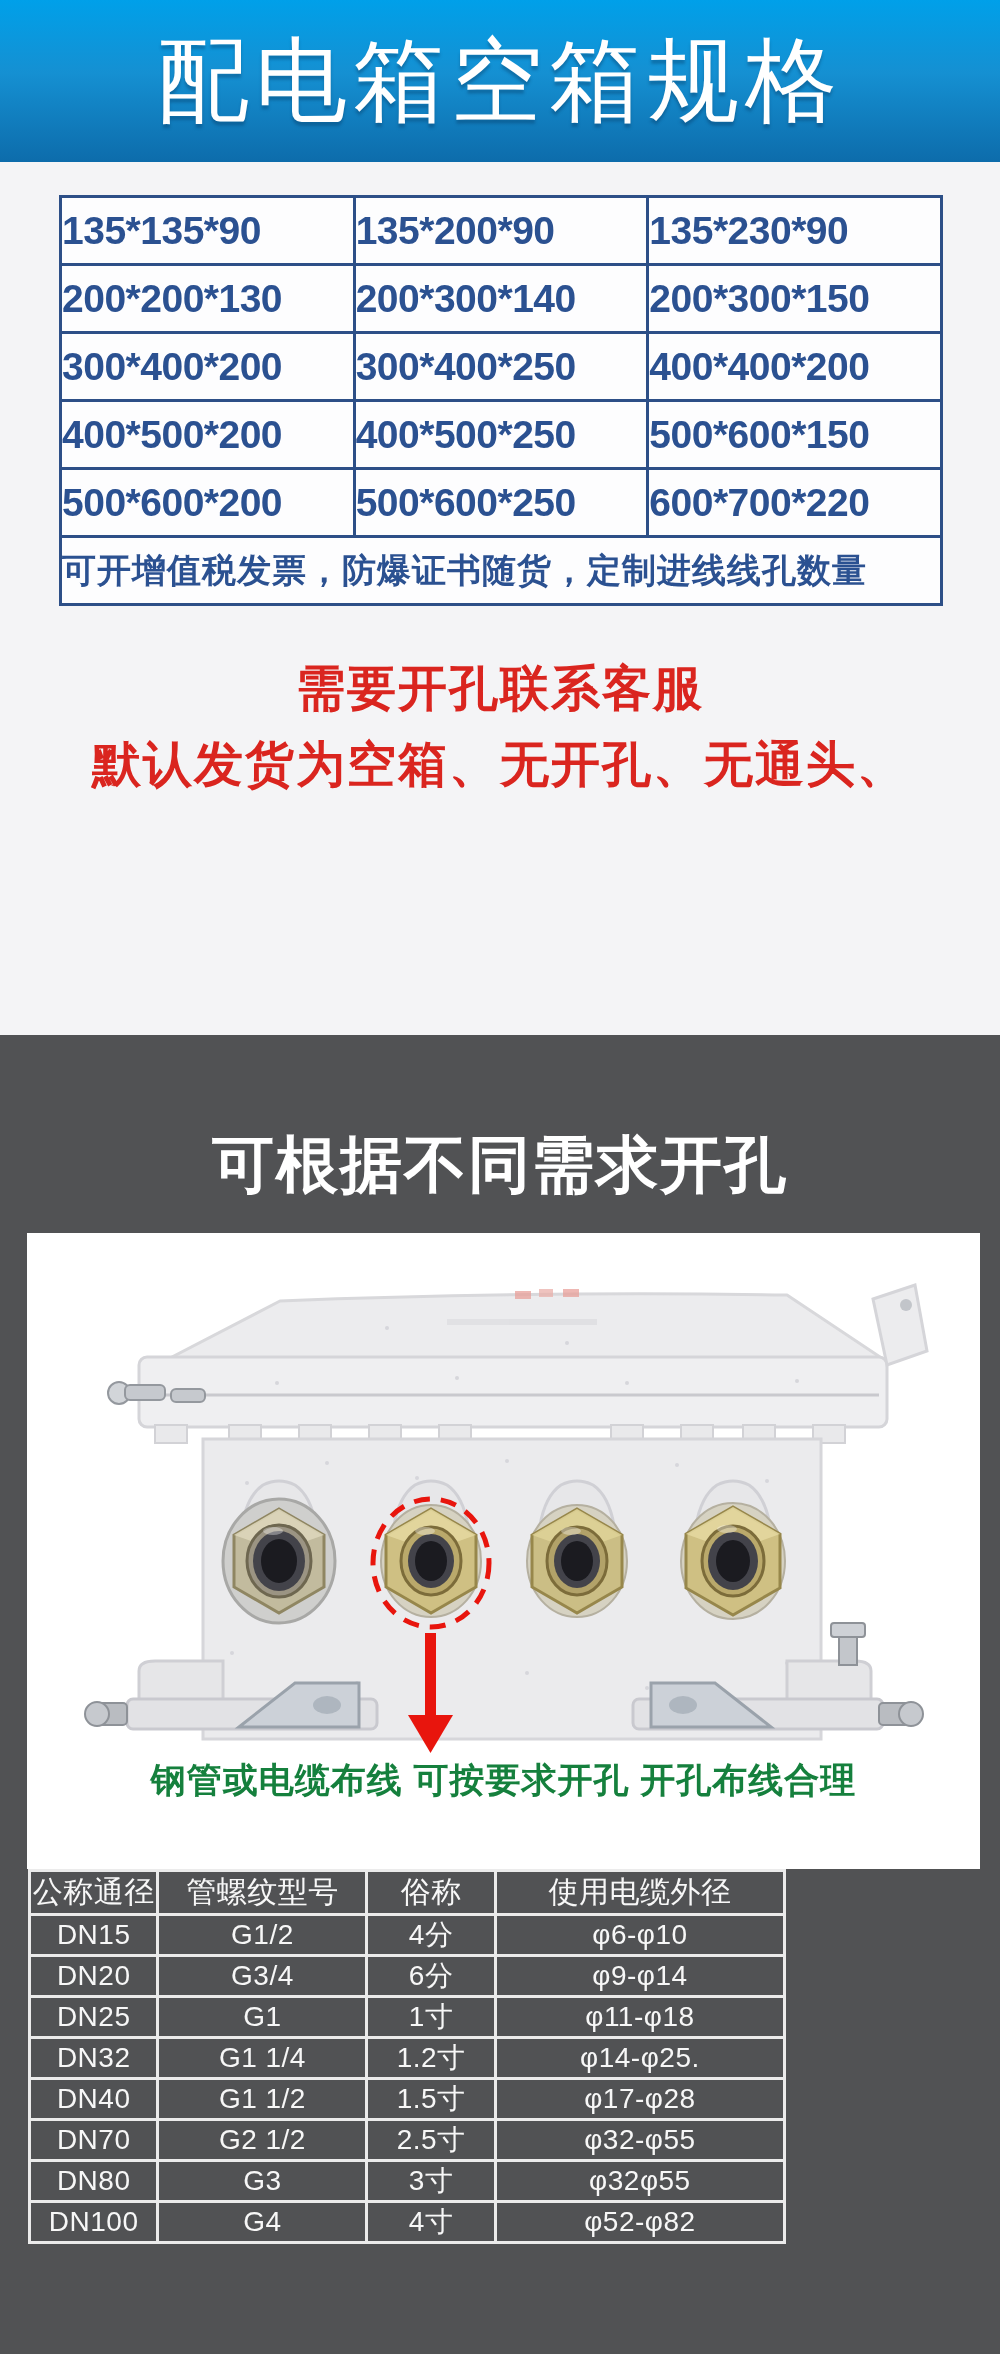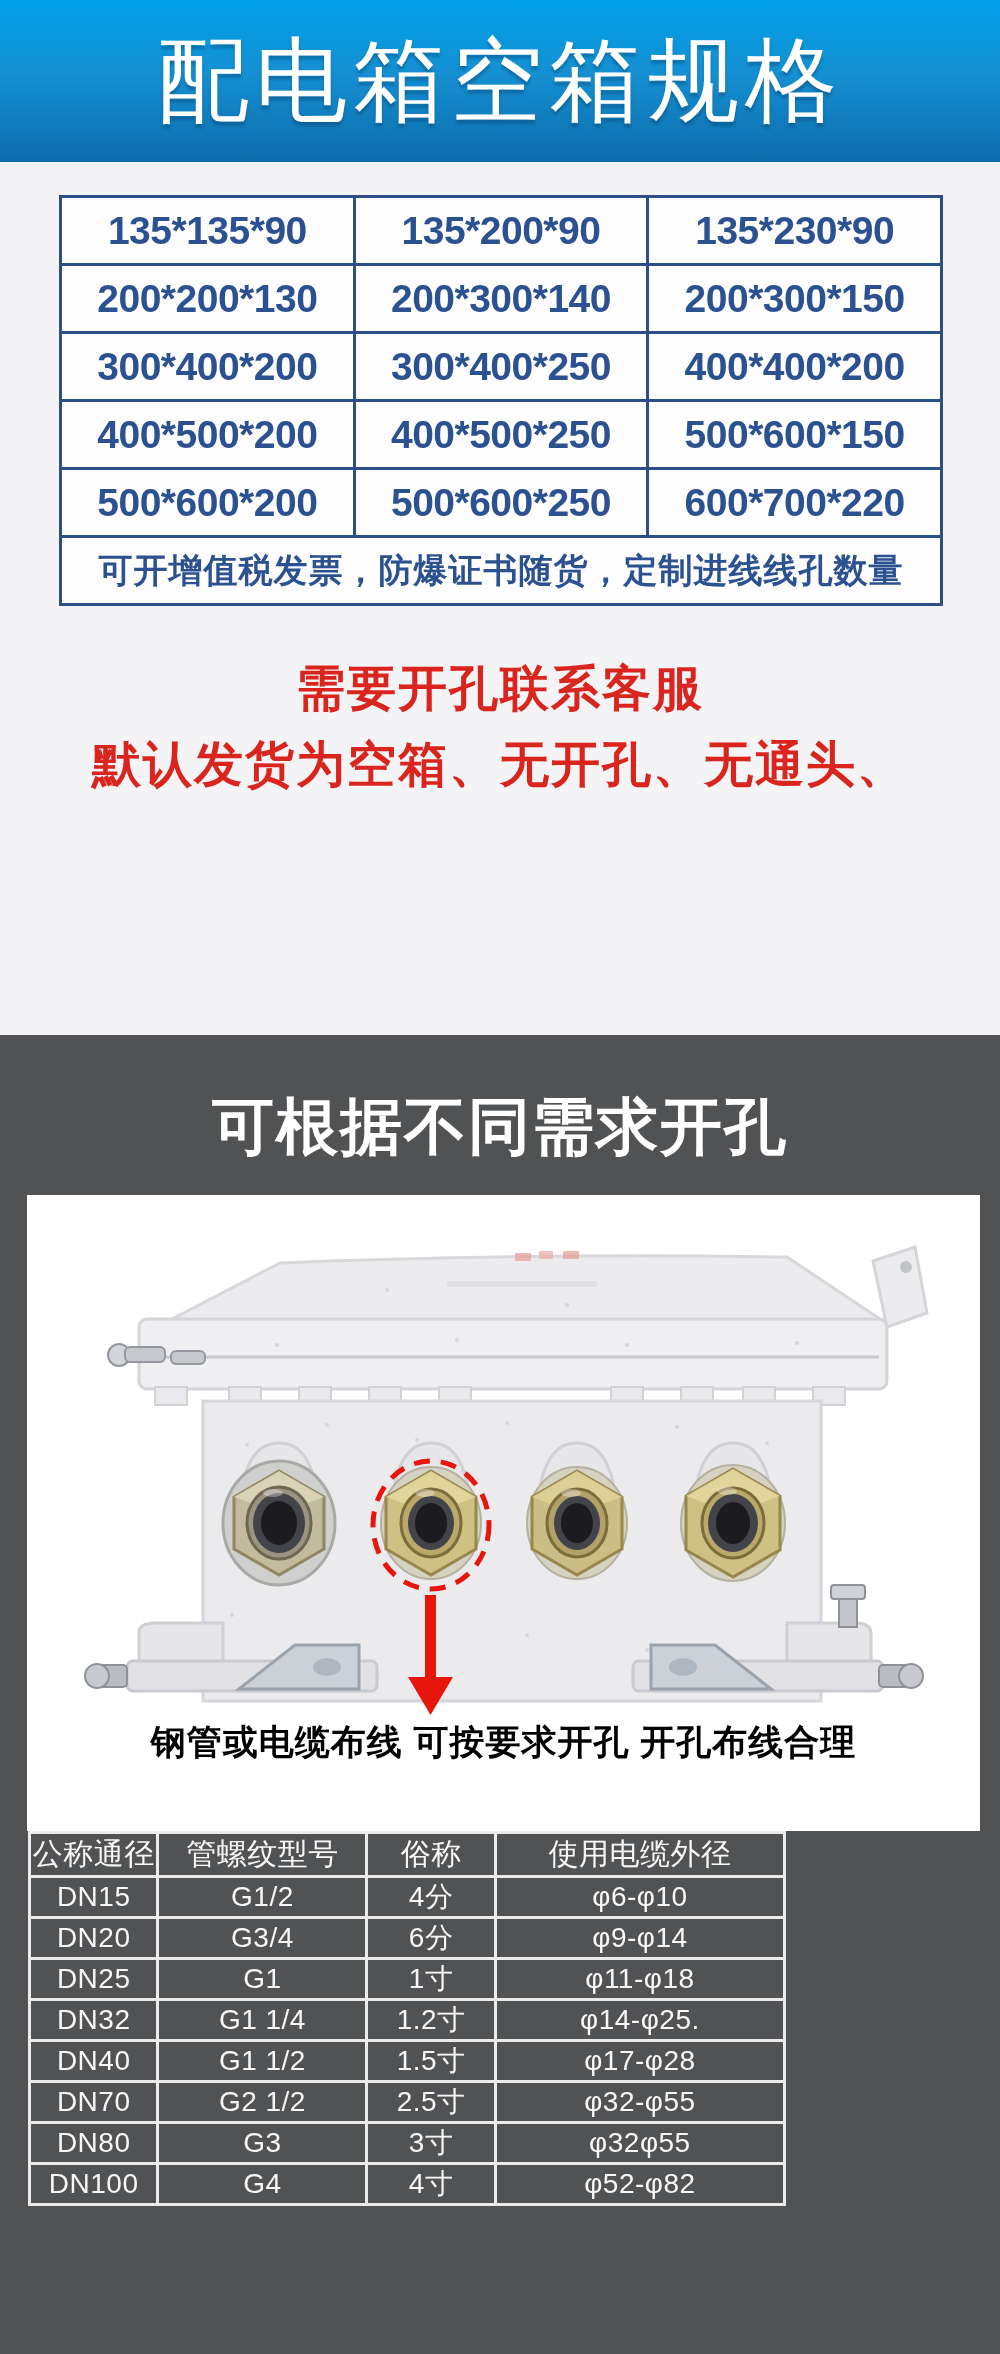--- a/index.html
+++ b/index.html
@@ -21,53 +21,53 @@
 
   
   .light-section { height:840px; background:#f4f4f6; }
   table.spec-table {
     border-collapse:collapse; table-layout:fixed;
     width:884px; margin:33px 0 0 59px;
     background:#fdfdfe;
   }
   table.spec-table td {
     border:3px solid #2d4f87;
-    height:68px; text-align:center; vertical-align:middle;
+    height:68px; text-align:left; vertical-align:middle;
     font-size:39px; font-weight:bold; color:#2b5191; letter-spacing:-0.5px;
   }
   table.spec-table tfoot td { font-size:34px; letter-spacing:1px; }
 
   .warning { margin-top:44px; text-align:center; }
   .warning div {
     color:#da251f; font-size:49px; font-weight:bold;
     line-height:76px; letter-spacing:2px; white-space:nowrap;
   }
 
   
   .dark-section { height:1352px; background:#515254; overflow:hidden; }
   .dark-title {
-    padding-top:54px; text-align:center;
+    padding-top:92px; text-align:center;
     color:#ffffff; font-size:62px; font-weight:bold;
     line-height:76px; letter-spacing:2px;
   }
   .dark-subtitle {
     margin-top:30px; text-align:center;
     color:#f4f4f4; font-size:34px; line-height:44px; letter-spacing:1px;
     white-space:nowrap;
   }
 
   
   .photo-panel {
     position:relative; margin:30px 0 0 27px;
     width:953px; height:636px; background:#ffffff;
   }
   .photo-panel svg { display:block; }
   .photo-caption {
     position:absolute; left:0; top:524px; width:100%;
-    text-align:center; color:#000000; font-size:35px; font-weight:bold;
+    text-align:center; color:#15803d; font-size:35px; font-weight:bold;
     letter-spacing:1px; white-space:nowrap;
   }
 
   
   table.pipe-table {
     border-collapse:collapse; table-layout:fixed;
     width:758px; margin-left:28px; background:transparent;
   }
   table.pipe-table col.c1 { width:17%; }
   table.pipe-table col.c2 { width:27.7%; }

